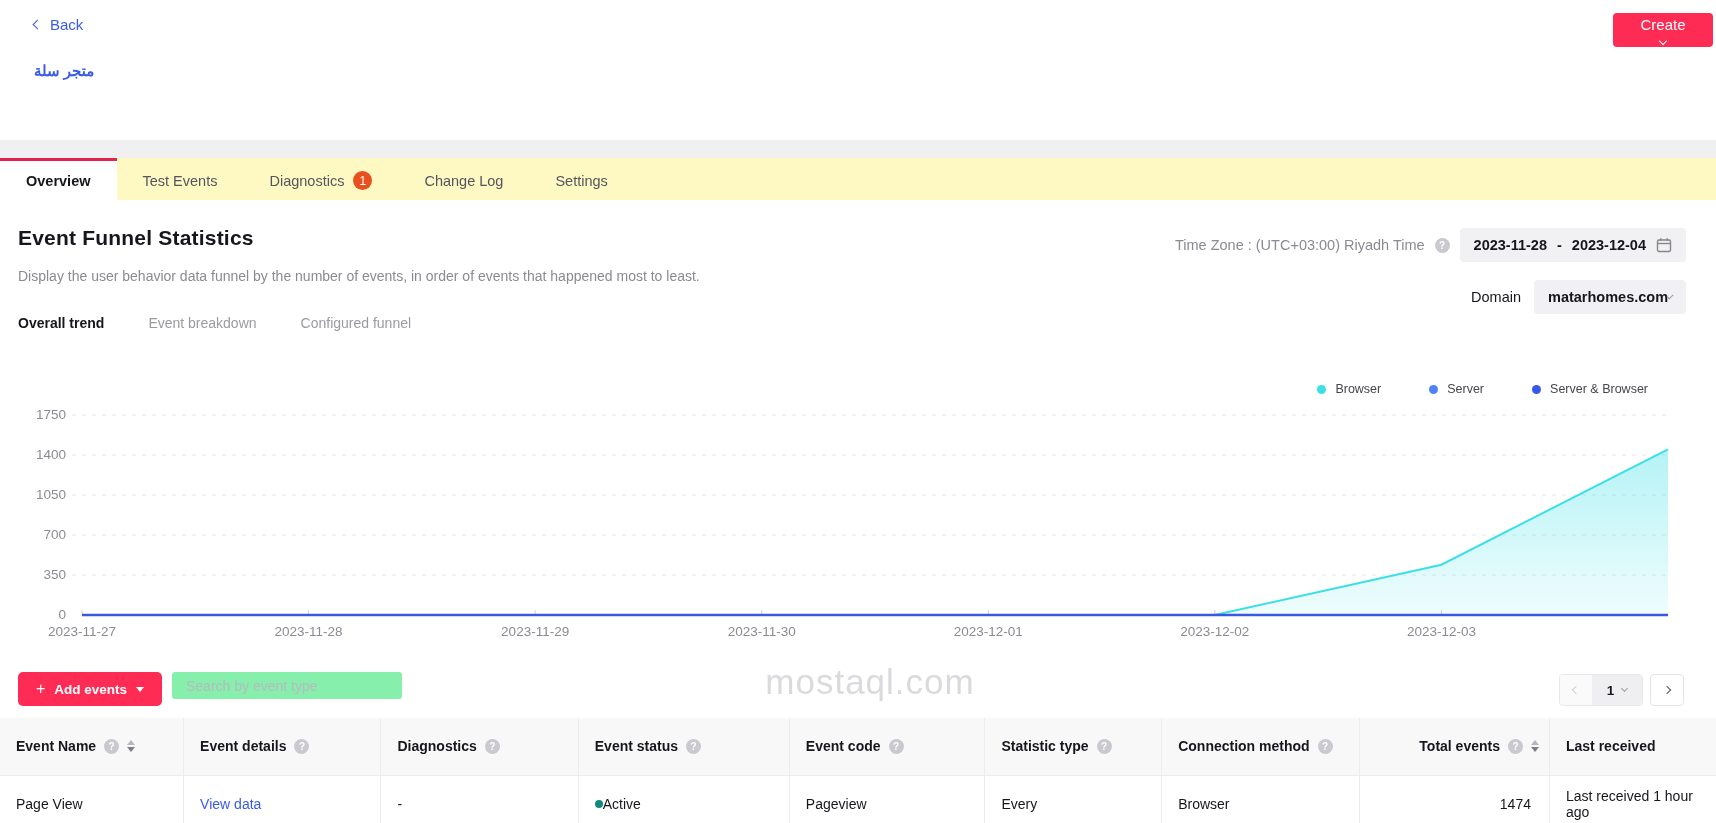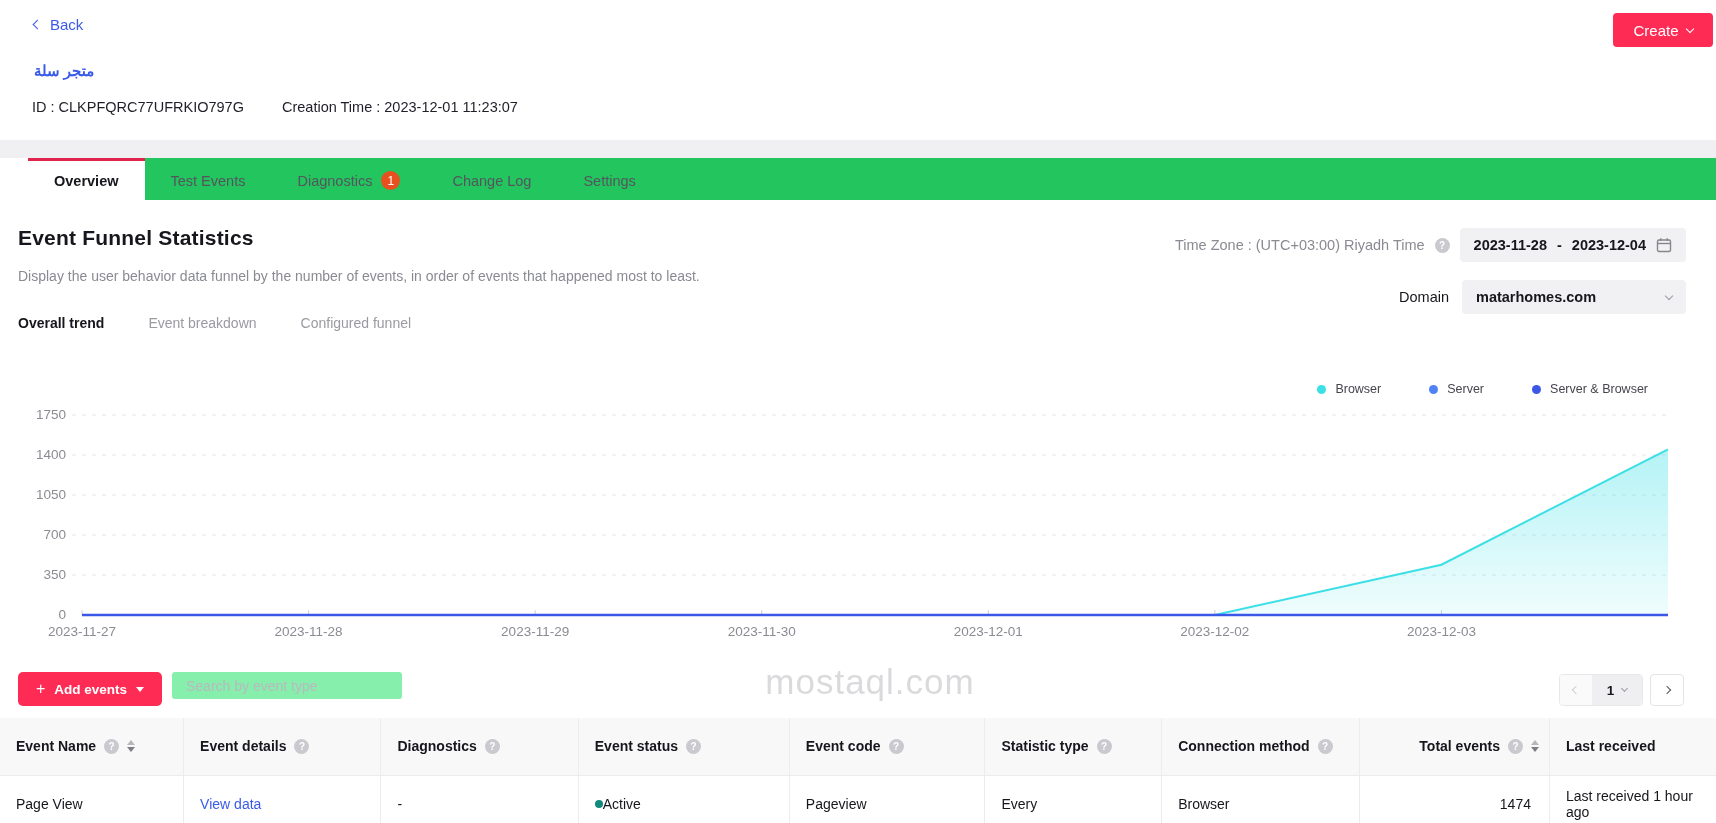--- a/index.html
+++ b/index.html
@@ -9,41 +9,41 @@
   
   .topbar { position: relative; height: 140px; background: #fff; margin-left: 16px; }
   .back-link { position: absolute; left: 18px; top: 16px; display: flex; align-items: center; gap: 9px; color: #3a5be8; font-size: 15px; cursor: pointer; }
   .chev { display: inline-block; width: 7px; height: 7px; border-right: 1.6px solid currentColor; border-bottom: 1.6px solid currentColor; }
   .chev.left { transform: rotate(135deg); }
   .chev.right { transform: rotate(-45deg); }
   .chev.down { transform: rotate(45deg); margin-top: -3px; }
   .app-title { position: absolute; left: 18px; top: 62px; color: #3a5be8; font-size: 15px; font-weight: bold; direction: rtl; }
   .meta-row { position: absolute; left: 16px; top: 99px; font-size: 14.5px; color: #1f1f28; }
   .meta-row span { margin-right: 34px; }
-  .create-btn { position: absolute; left: 1597px; top: 13px; width: 100px; height: 34px; background: #fe2c55; color: #fff; border: none; border-radius: 4px; font-size: 15px; font-family: inherit; display: flex; align-items: center; justify-content: center; gap: 8px; cursor: pointer; }
+  .create-btn { position: absolute; left: 1597px; top: 13px; width: 100px; height: 34px; background: #fe2c55; color: #fff; border: none; border-radius: 4px; font-size: 15px; font-family: inherit; display: flex; align-items: center; justify-content: center; gap: 8px; cursor: pointer; flex-direction: column; }
   .create-btn .chev { width: 6px; height: 6px; }
 
   
   .gray-strip { height: 18px; background: #f0f0f2; }
-  .tabbar { height: 42px; background: #22c55e; display: flex; margin-left: 28px; }
+  .tabbar { height: 42px; background: #fef9c3; display: flex; }
   .tab { padding: 0 26px; display: flex; align-items: center; gap: 9px; font-size: 14.5px; color: #55555e; cursor: pointer; border-top: 3px solid transparent; }
   .tab.active { background: #fff; color: #16161c; font-weight: bold; border-top: 3px solid #e0244e; }
   .badge { min-width: 19px; height: 19px; border-radius: 50%; background: #e8511f; color: #fff; font-size: 12px; display: flex; align-items: center; justify-content: center; font-weight: normal; }
 
   
   main { position: relative; height: 623px; background: #fff; }
   .section-title { position: absolute; left: 18px; top: 26px; font-size: 21px; font-weight: bold; letter-spacing: .2px; }
   .section-desc { position: absolute; left: 18px; top: 68px; font-size: 14px; color: #8a8a92; }
   .tz-row { position: absolute; top: 28px; right: 30px; display: flex; align-items: center; gap: 10px; }
   .tz-text { font-size: 14.5px; color: #8a8a92; }
   .qicon { display: inline-flex; width: 15px; height: 15px; border-radius: 50%; background: #c9c9cf; color: #fff; font-size: 10px; font-weight: bold; align-items: center; justify-content: center; cursor: pointer; }
   .date-box { display: flex; align-items: center; gap: 10px; background: #f1f1f3; border-radius: 4px; height: 34px; padding: 0 14px; font-size: 14.5px; font-weight: 600; color: #16161c; cursor: pointer; }
   .domain-row { position: absolute; top: 80px; right: 30px; display: flex; align-items: center; gap: 13px; }
   .domain-label { font-size: 14.5px; color: #16161c; }
-  .domain-select { width: 224px; height: 34px; background: #f1f1f3; border-radius: 4px; display: flex; align-items: center; justify-content: space-between; padding: 8px 14px; font-size: 14.5px; font-weight: 600; cursor: pointer; }
+  .domain-select { width: 152px; height: 34px; background: #f1f1f3; border-radius: 4px; display: flex; align-items: center; justify-content: space-between; padding: 8px 14px; font-size: 14.5px; font-weight: 600; cursor: pointer; }
   .domain-select .chev { color: #9a9aa1; width: 6px; height: 6px; }
   .subtabs { position: absolute; left: 18px; top: 115px; display: flex; gap: 44px; font-size: 14px; }
   .subtab { color: #9a9aa1; cursor: pointer; }
   .subtab.active { color: #16161c; font-weight: bold; }
 
   
   .legend { position: absolute; top: 182px; right: 68px; display: flex; gap: 48px; }
   .legend-item { display: flex; align-items: center; gap: 9px; font-size: 12.5px; color: #45454e; cursor: pointer; }
   .legend-item .dot { width: 9px; height: 9px; border-radius: 50%; background: #999; }
   .trend-chart { position: absolute; left: 0; top: 200px; }
@@ -85,24 +85,20 @@
 </style>
 </head>
 <body>
 
 <header class="topbar">
   <div class="back-link">
     <span class="chev left"></span>
     <span>Back</span>
   </div>
   <div class="app-title">متجر سلة</div>
-  <div class="meta-row">
-    <span>ID : CLKPFQRC77UFRKIO797G</span>
-    <span>Creation Time : 2023-12-01 11:23:07</span>
-  </div>
   <button class="create-btn">
     <span>Create</span>
     <span class="chev down"></span>
   </button>
 </header>
 
 <div class="gray-strip"></div>
 <nav class="tabbar">
   <div class="tab active">
     <span>Overview</span>

